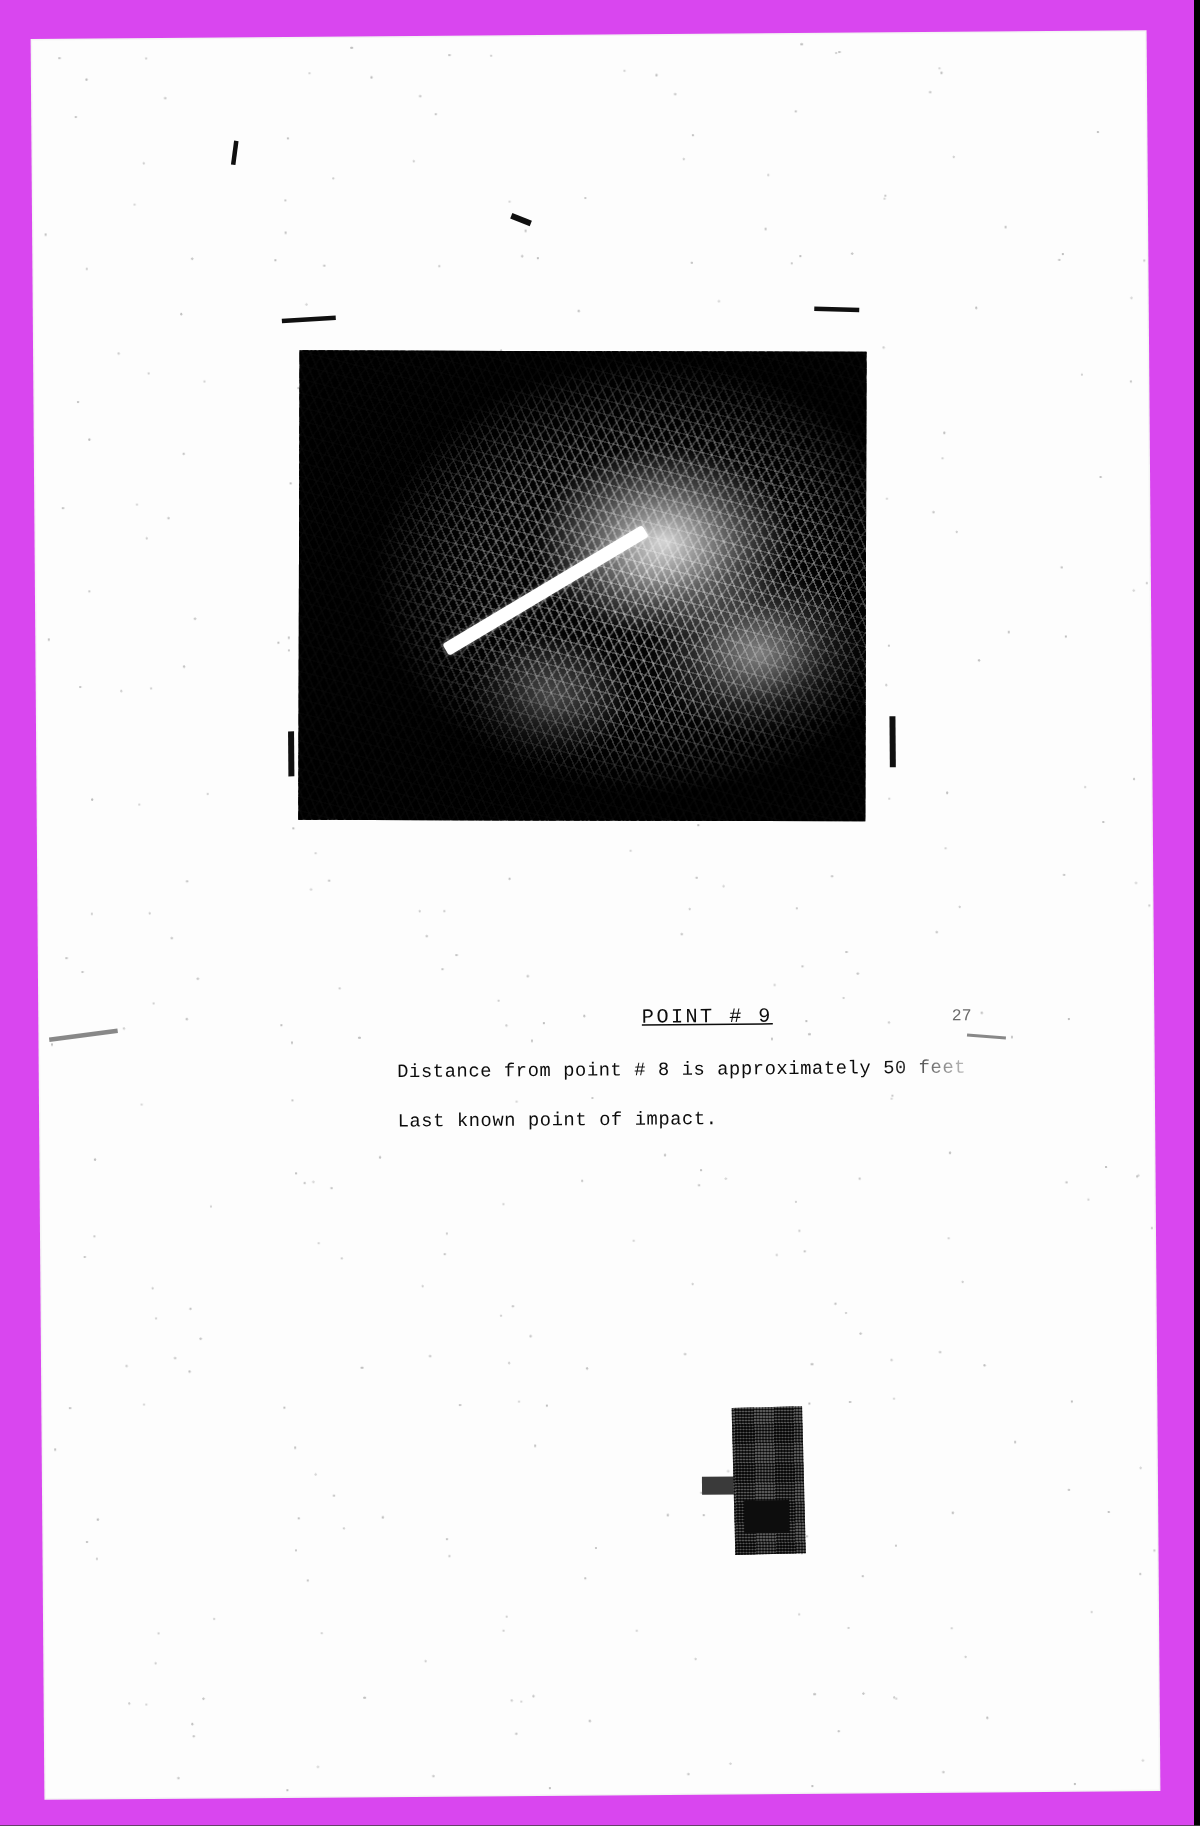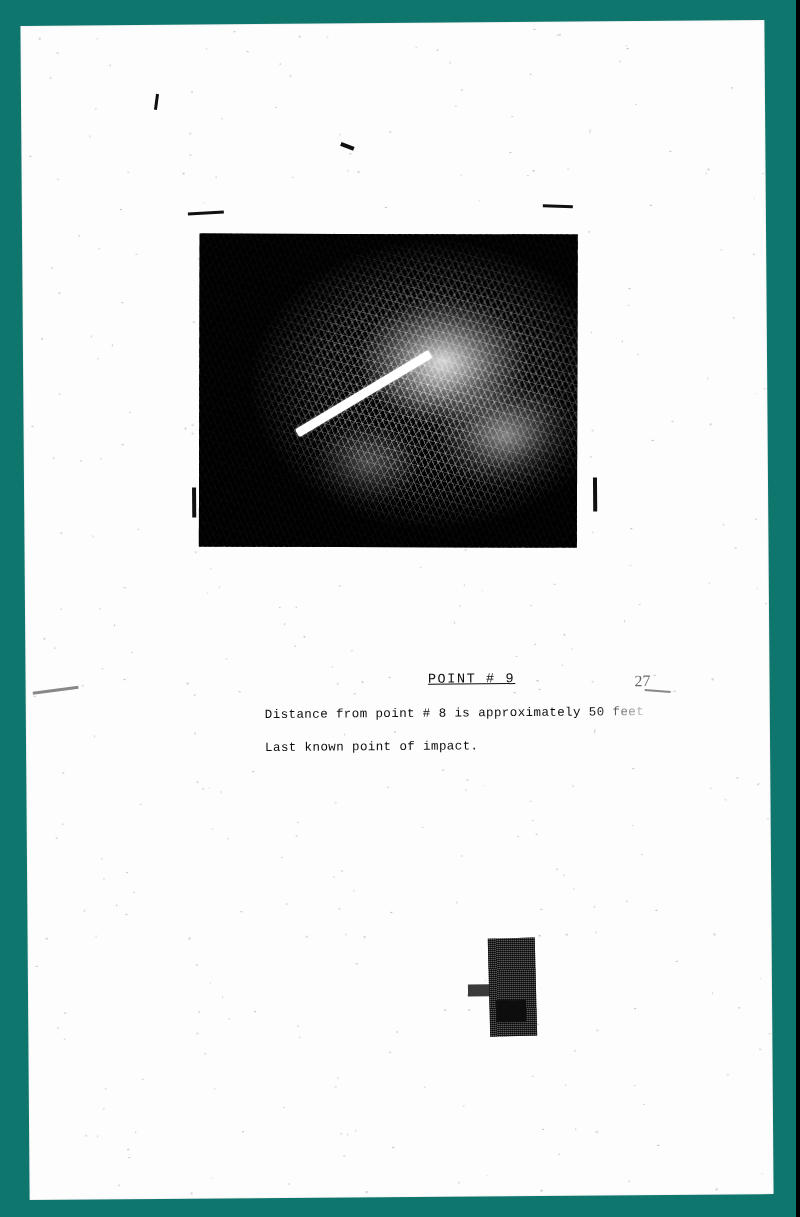--- a/index.html
+++ b/index.html
@@ -12,21 +12,21 @@
     height: 1217px;
     overflow: hidden;
     font-family: "Liberation Mono", monospace;
   }
 
   
   .scan-root {
     position: relative;
     width: 796px;
     height: 1217px;
-    background: #0f766e;
+    background: #d946ef;
   }
 
   
   .page-sheet {
     position: absolute;
     left: 26px;
     top: 24px;
     width: 742px;
     height: 1172px;
     background: #fdfdfd;
@@ -193,22 +193,22 @@
     top: 62px;
     width: 30px;
     height: 22px;
     background: #0d0d0d;
   }
 
   
   .pencil-mark {
     position: absolute;
     color: #6a6a6a;
-    font-size: 16px;
-    font-family: Liberation Serif, serif;
+    font-size: 11px;
+    font-family: Liberation Mono, monospace;
     white-space: nowrap;
   }
   .smudge {
     position: absolute;
     background: rgba(40,40,40,0.55);
   }
 </style>
 </head>
 <body>
 

